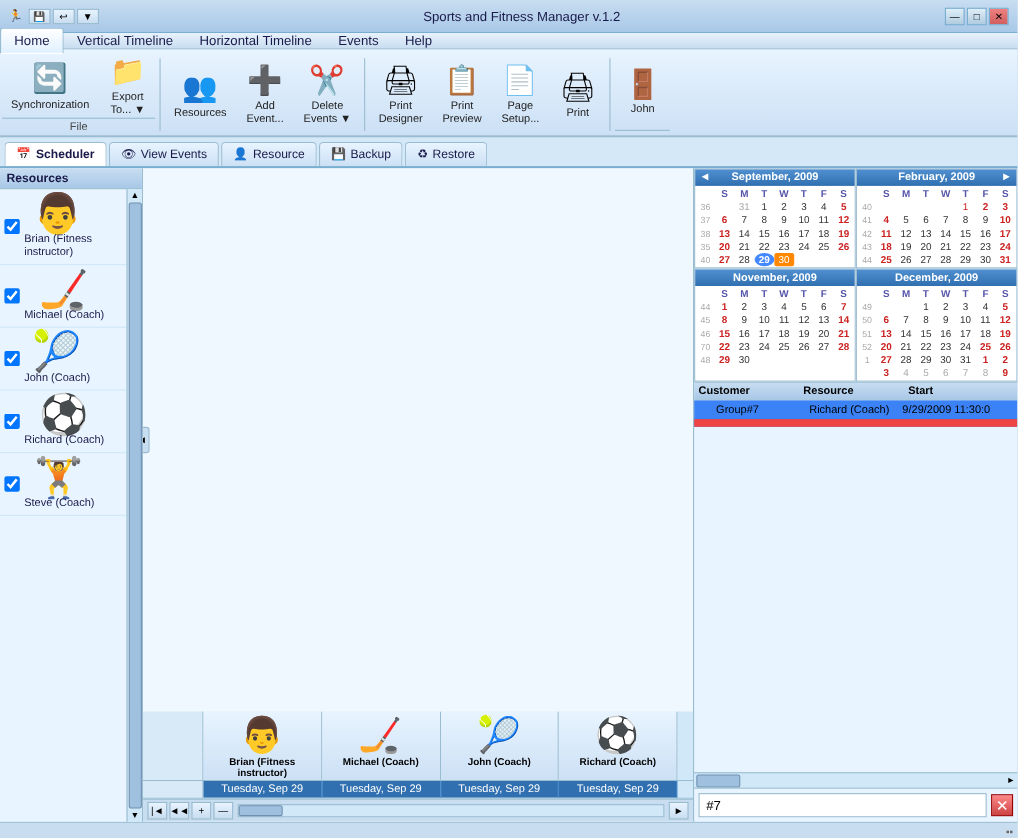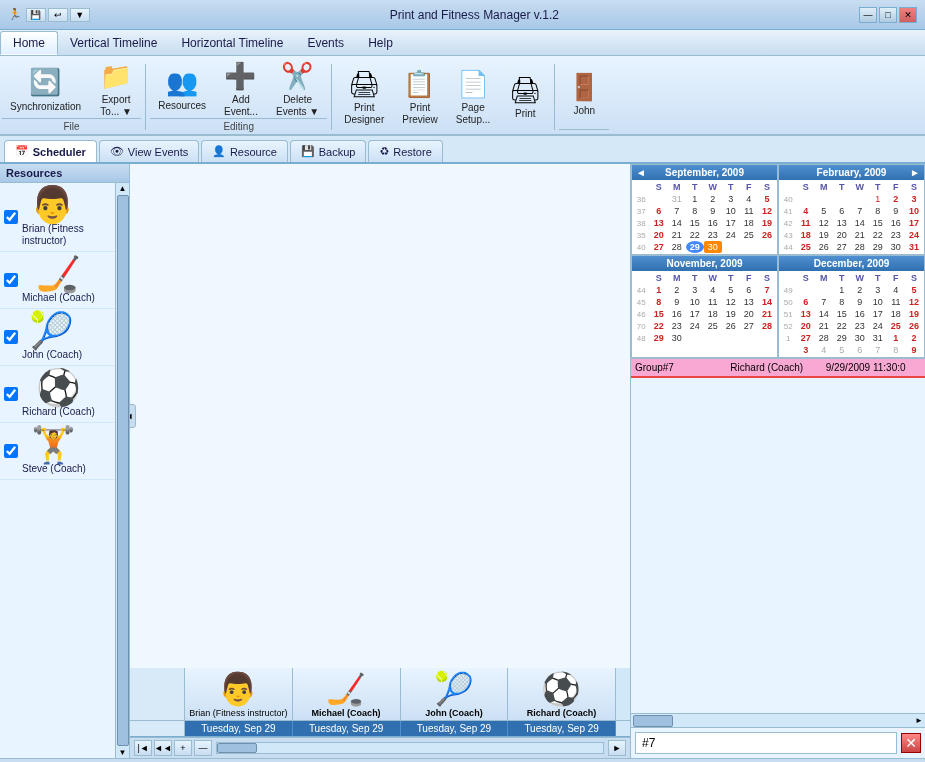--- a/index.html
+++ b/index.html
@@ -16,21 +16,21 @@
       border-bottom: 1px solid #7aaed0;
     }
     .title-bar-left { display: flex; align-items: center; gap: 4px; }
     .title-bar-center { font-size: 12px; color: #1a1a4a; font-weight: 500; }
     .title-bar-controls { display: flex; gap: 2px; }
     .title-btn { width: 18px; height: 16px; background: linear-gradient(to bottom, #e0eef8, #b0cce0); border: 1px solid #7aaed0; font-size: 9px; display: flex; align-items: center; justify-content: center; cursor: pointer; }
 
     
     .menu-bar {
       background: linear-gradient(to bottom, #e8f2fc, #c8ddf0);
-      height: 26px;
+      height: 15px;
       display: flex;
       align-items: center;
       border-bottom: 1px solid #9abcd0;
     }
     .menu-item {
       padding: 4px 12px;
       font-size: 12px;
       color: #1a1a4a;
       cursor: pointer;
       border-radius: 3px 3px 0 0;
@@ -198,23 +198,23 @@
       grid-template-columns: 1fr 1fr 1fr;
       font-size: 10px;
       font-weight: bold;
       padding: 2px 4px;
       border-bottom: 1px solid #9abcd0;
     }
     .event-list-row {
       display: grid;
       grid-template-columns: 1fr 1fr 1fr;
       font-size: 10px;
-      padding: 3px 4px;
-      border-bottom: 2px solid #ef4444;
-      background: #f9a8d4;
+      padding: 3px 20px;
+      border-bottom: 7px solid #ef4444;
+      background: #3b82f6;
     }
 
     
     .search-area {
       border-top: 1px solid #9abcd0;
       padding: 4px;
       display: flex;
       align-items: center;
       gap: 4px;
     }
@@ -243,21 +243,21 @@
 
 <div class="title-bar">
   <div class="title-bar-left">
     <span>🏃</span>
     <div style="display:flex;gap:2px;">
       <div style="width:20px;height:14px;background:linear-gradient(to bottom,#e8f4ff,#c8ddf0);border:1px solid #9abcd0;font-size:9px;display:flex;align-items:center;justify-content:center;">💾</div>
       <div style="width:20px;height:14px;background:linear-gradient(to bottom,#e8f4ff,#c8ddf0);border:1px solid #9abcd0;font-size:9px;display:flex;align-items:center;justify-content:center;">↩</div>
       <div style="width:20px;height:14px;background:linear-gradient(to bottom,#e8f4ff,#c8ddf0);border:1px solid #9abcd0;font-size:9px;display:flex;align-items:center;justify-content:center;">▼</div>
     </div>
   </div>
-  <div class="title-bar-center">Print and Fitness Manager v.1.2</div>
+  <div class="title-bar-center">Sports and Fitness Manager v.1.2</div>
   <div class="title-bar-controls">
     <div class="title-btn">—</div>
     <div class="title-btn">□</div>
     <div class="title-btn" style="background:linear-gradient(to bottom,#f08080,#d06060);">✕</div>
   </div>
 </div>
 
 <div class="menu-bar">
   <div class="menu-item active">Home</div>
   <div class="menu-item">Vertical Timeline</div>
@@ -293,21 +293,20 @@
       </div>
       <div class="tb-btn">
         <div style="font-size:26px;">➕</div>
         <div class="label">Add<br>Event...</div>
       </div>
       <div class="tb-btn">
         <div style="font-size:26px;">✂️</div>
         <div class="label">Delete<br>Events ▼</div>
       </div>
     </div>
-    <div class="toolbar-label">Editing</div>
   </div>
   <div class="toolbar-sep"></div>
 
   <div class="toolbar-group">
     <div class="toolbar-items">
       <div class="tb-btn">
         <div style="font-size:26px;">🖨</div>
         <div class="label">Print<br>Designer</div>
       </div>
       <div class="tb-btn">
@@ -420,21 +419,21 @@
 
     <div style="position:relative;height:100%;display:flex;flex-direction:column;">
       <div style="position:absolute;left:-8px;top:50%;transform:translateY(-50%);z-index:10;width:14px;height:24px;background:#c8ddf0;border:1px solid #9abcd0;border-radius:0 3px 3px 0;display:flex;align-items:center;justify-content:center;cursor:pointer;font-size:9px;">◄</div>
     </div>
 
     <div style="display:flex;border-bottom:1px solid #9abcd0;background:#d8eaf8;">
       <div style="width:55px;background:#d8eaf8;border-right:1px solid #9abcd0;flex-shrink:0;"></div>
 
       <div style="flex:1;border-right:1px solid #9abcd0;display:flex;flex-direction:column;align-items:center;padding:2px;background:linear-gradient(to bottom,#e8f4ff,#cce0f5);">
         <div style="font-size:32px;">👨</div>
-        <div style="font-size:9px;text-align:center;font-weight:normal;">Brian (Fitness instructor)</div>
+        <div style="font-size:9px;text-align:center;font-weight:bold;">Brian (Fitness instructor)</div>
       </div>
 
       <div style="flex:1;border-right:1px solid #9abcd0;display:flex;flex-direction:column;align-items:center;padding:2px;background:linear-gradient(to bottom,#e8f4ff,#cce0f5);">
         <div style="font-size:32px;">🏒</div>
         <div style="font-size:9px;text-align:center;font-weight:bold;">Michael (Coach)</div>
       </div>
 
       <div style="flex:1;border-right:1px solid #9abcd0;display:flex;flex-direction:column;align-items:center;padding:2px;background:linear-gradient(to bottom,#e8f4ff,#cce0f5);">
         <div style="font-size:32px;">🎾</div>
         <div style="font-size:9px;text-align:center;font-weight:bold;">John (Coach)</div>
@@ -808,20 +807,25 @@
                   <td class="other-month">8</td>
                   <td class="weekend other-month red-text">9</td>
                 </tr>
           </tbody>
             </table>
         </div>
       </div>
     </div>
 
     <div style="flex:1;overflow:auto;min-height:60px;">
+      <div class="event-list-header">
+        <span>Customer</span>
+        <span>Resource</span>
+        <span>Start</span>
+      </div>
       <div class="event-list-row">
         <span>Group#7</span>
         <span>Richard (Coach)</span>
         <span>9/29/2009 11:30:0</span>
       </div>
     </div>
 
     <div style="height:14px;background:#d0e8f8;border-top:1px solid #9abcd0;display:flex;align-items:center;">
       <div style="width:40px;height:12px;background:#a0c0e0;border:1px solid #7090b0;margin:1px 2px;border-radius:2px;"></div>
       <div style="flex:1;"></div>

